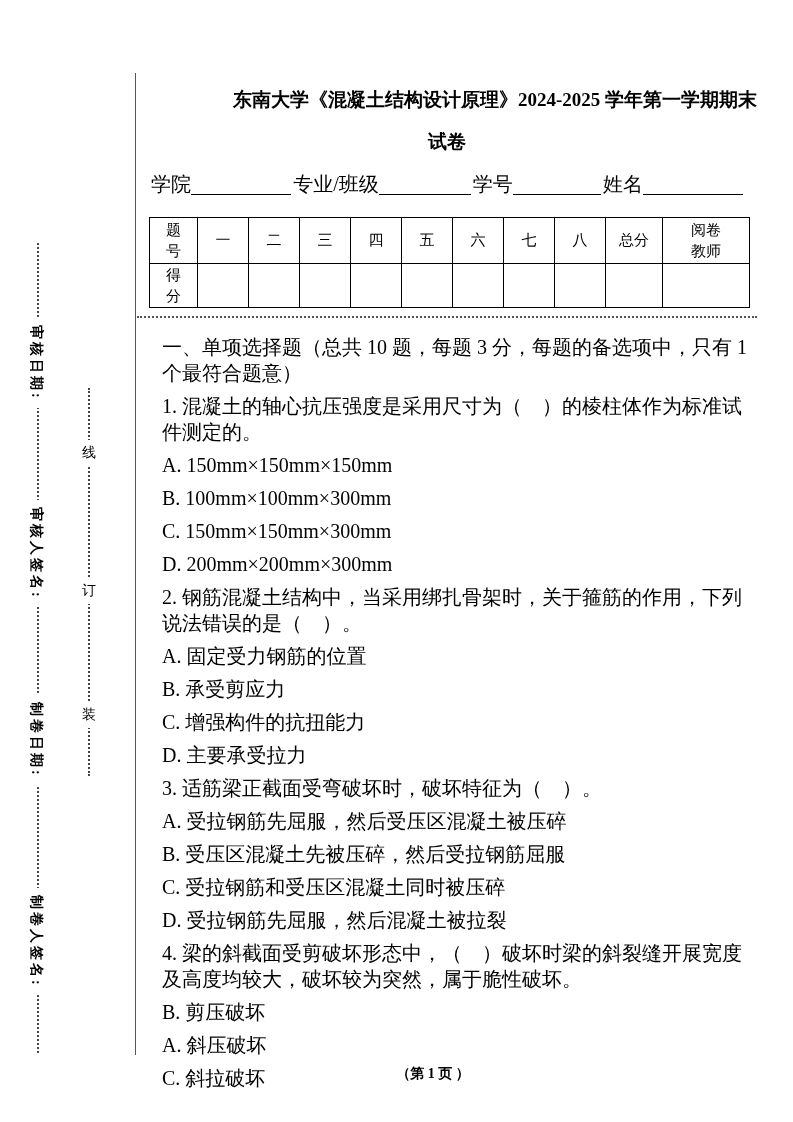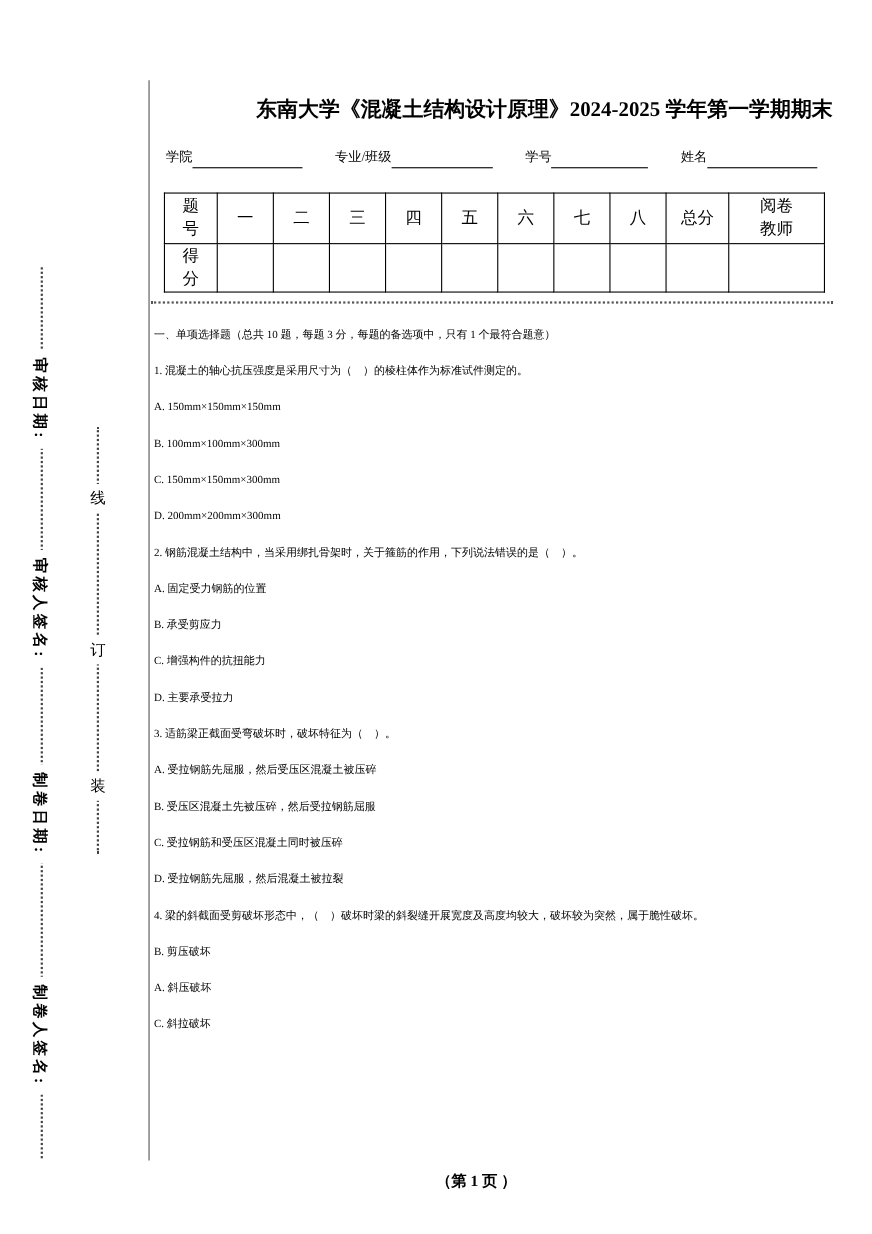--- a/index.html
+++ b/index.html
@@ -30,35 +30,35 @@
   #bind-char-1 { top:578px; }
   #bind-char-2 { top:702px; }
   
   #content-rule { position:absolute; left:135px; top:73px; height:982px; width:0; border-left:1px solid #555; }
   .main { position:absolute; left:137px; top:75px; width:620px; }
   .title1 { margin-top:12px; text-align:right; font-weight:bold; font-size:19px; line-height:26px; }
   .title2 { margin-top:16px; text-align:center; font-weight:bold; font-size:19px; line-height:26px; }
   
   .info-line {
     display:flex; justify-content:space-between; align-items:flex-end;
-    margin:18px 14px 0 14px; font-size:12px; line-height:22px;
+    margin:18px 14px 0 14px; font-size:20px; line-height:22px;
   }
   .info-field { white-space:nowrap; }
   .fill-line { display:inline-block; border-bottom:1px solid #000; height:16px; vertical-align:bottom; }
   .w100 { width:100px; } .w92 { width:92px; } .w88 { width:88px; }
   
   table.score-table { border-collapse:collapse; margin:22px 16px 0 12px; table-layout:fixed; width:600px; }
   table.score-table td { border:1px solid #000; text-align:center; vertical-align:middle; font-size:15px; padding:0; }
   col.c-label { width:48px; } col.c-num { width:51px; } col.c-total { width:57px; } col.c-grader { width:87px; }
   tr.row-q { height:46px; } tr.row-s { height:44px; }
   .stack2 { display:inline-block; width:1.1em; word-break:break-all; line-height:1.35; }
   .stack4 { display:inline-block; width:2.3em; word-break:break-all; line-height:1.35; }
   .dotted-sep { margin-top:8px; width:620px; height:0; border-top:2px dotted #555; }
   
-  .section-title, .stem, .opt { margin:0 4px 7px 3px; font-size:10px; line-height:26px; }
+  .section-title, .stem, .opt { margin:0 4px 7px 25px; font-size:20px; line-height:26px; }
   .section-title { margin-top:16px; }
   .footer {
     position:absolute; left:123px; top:1065px; width:620px; text-align:center;
     font-weight:bold; font-size:14px;
   }
 </style>
 </head>
 <body>
 
 <div class="dotline-v" id="bind-line-1"></div>
@@ -70,20 +70,21 @@
 <div class="dotline-v" id="bind-line-2"></div>
 <div class="bind-char" id="bind-char-0">线</div>
 <div class="bind-char" id="bind-char-1">订</div>
 <div class="bind-char" id="bind-char-2">装</div>
 
 <div id="content-rule"></div>
 
 <div class="main">
 
   <div class="title1">东南大学《混凝土结构设计原理》2024-2025 学年第一学期期末</div>
+  <div class="title2">试卷</div>
 
   <div class="info-line">
     <span class="info-field">
       <span>学院</span><span class="fill-line w100"></span>
     </span>
     <span class="info-field">
       <span>专业/班级</span><span class="fill-line w92"></span>
     </span>
     <span class="info-field">
       <span>学号</span><span class="fill-line w88"></span>

